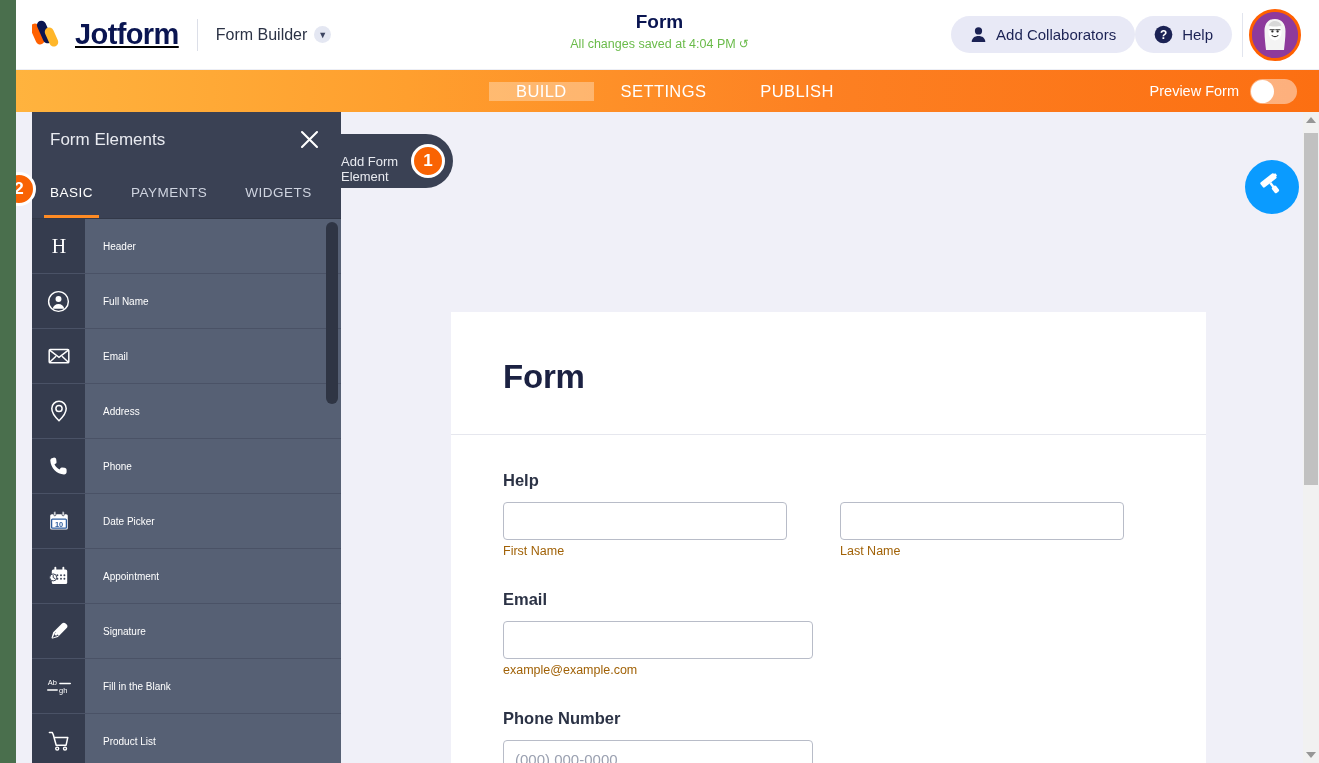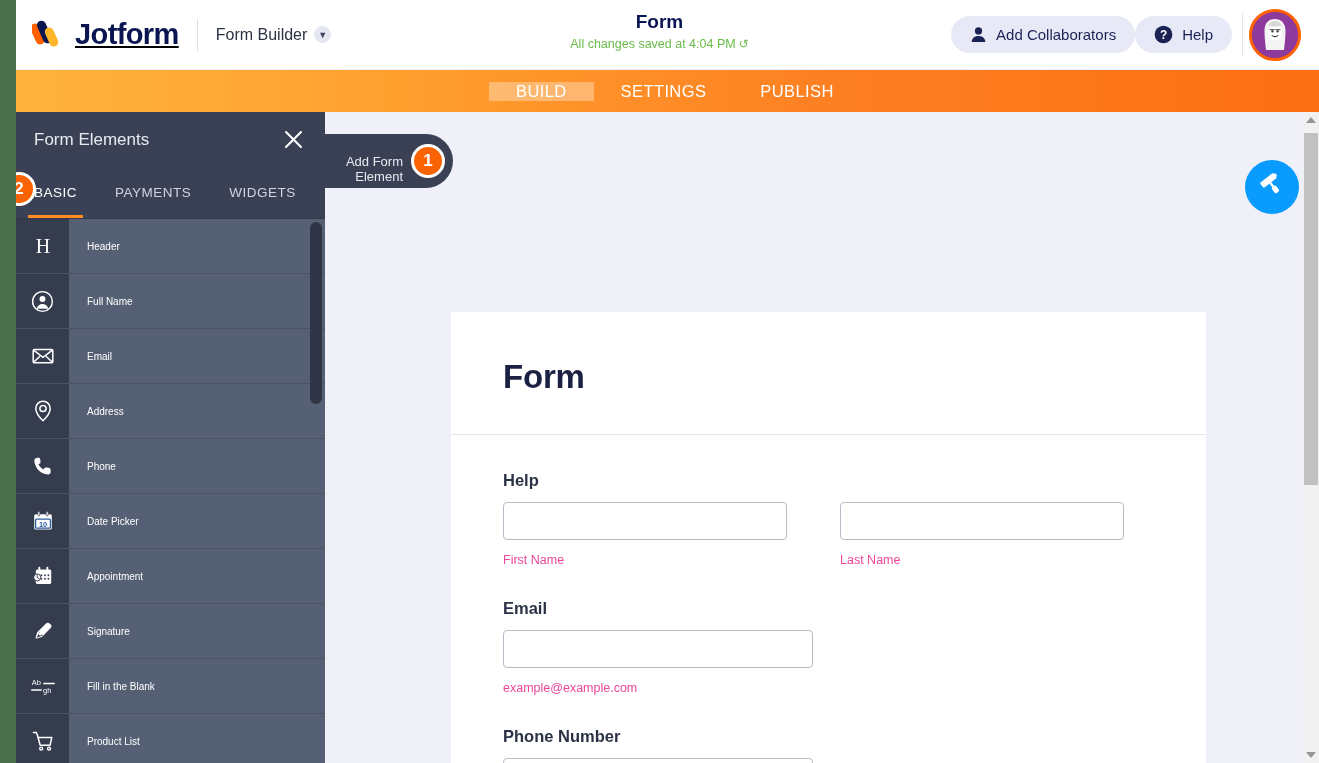--- a/index.html
+++ b/index.html
@@ -119,25 +119,25 @@
   }
   .row2 { display: flex; gap: 53px; }
   .col { width: 284px; }
   .inp {
     width: 100%; height: 38px; border: 1px solid #b8bcc8; border-radius: 4px;
     background: #ffffff; padding: 0 11px; font-size: 15px; color: #2b3245;
     font-family: inherit;
   }
   .inp::placeholder { color: #9ba1b1; }
   .inp.w310 { width: 310px; }
-  .sub-label { font-size: 12.5px; color: #ec4899; margin-top: 13px; }
+  .sub-label { font-size: 12.5px; color: #a16207; margin-top: 4px; }
 
   
   .fe-panel {
-    position: absolute; left: 16px; top: 112px; width: 309px; height: 651px;
+    position: absolute; left: 32px; top: 112px; width: 309px; height: 651px;
     background: #3a4154; display: flex; flex-direction: column; z-index: 20;
   }
   .fe-header {
     height: 55px; display: flex; align-items: center;
     padding: 0 18px 0 18px; flex: 0 0 auto;
   }
   .fe-title { font-size: 17px; color: #e8eaf0; }
   .fe-close {
     margin-left: auto; width: 28px; height: 28px; cursor: pointer;
     display: flex; align-items: center; justify-content: center;
@@ -179,21 +179,21 @@
   }
 
   
   .afe-tab {
     position: absolute; left: 325px; top: 134px; height: 54px;
     background: #3a4154; border-radius: 0 27px 27px 0;
     display: flex; align-items: center; padding: 0 8px 0 16px; z-index: 22;
     cursor: pointer;
   }
   .afe-text {
-    font-size: 13px; color: #e8eaf0; line-height: 15px; text-align: right;
+    font-size: 13px; color: #e8eaf0; line-height: 15px; text-align: left;
     width: 62px; white-space: pre-line; margin-top: 16px;
   }
   .badge {
     width: 34px; height: 34px; border-radius: 50%; background: #f96303;
     border: 3px solid #ffffff; color: #ffffff; font-size: 17px;
     font-weight: bold; display: flex; align-items: center;
     justify-content: center; flex: 0 0 auto;
   }
   .afe-badge { margin-left: 8px; }
   .badge2 {
@@ -300,20 +300,26 @@
         </svg>
       </div>
     </div>
   </div>
 
   <div class="orangebar">
     <div class="nav-spacer"></div>
     <div class="nav-tab active">BUILD</div>
     <div class="nav-tab">SETTINGS</div>
     <div class="nav-tab">PUBLISH</div>
+    <div class="preview-wrap">
+      <span class="preview-label">Preview Form</span>
+      <span class="toggle">
+        <span class="knob"></span>
+      </span>
+    </div>
   </div>
 
   <div class="canvas">
     <div class="form-card">
       <div class="form-head">
         <h1>Form</h1>
       </div>
       <div class="form-sep"></div>
       <div class="form-body">
 

